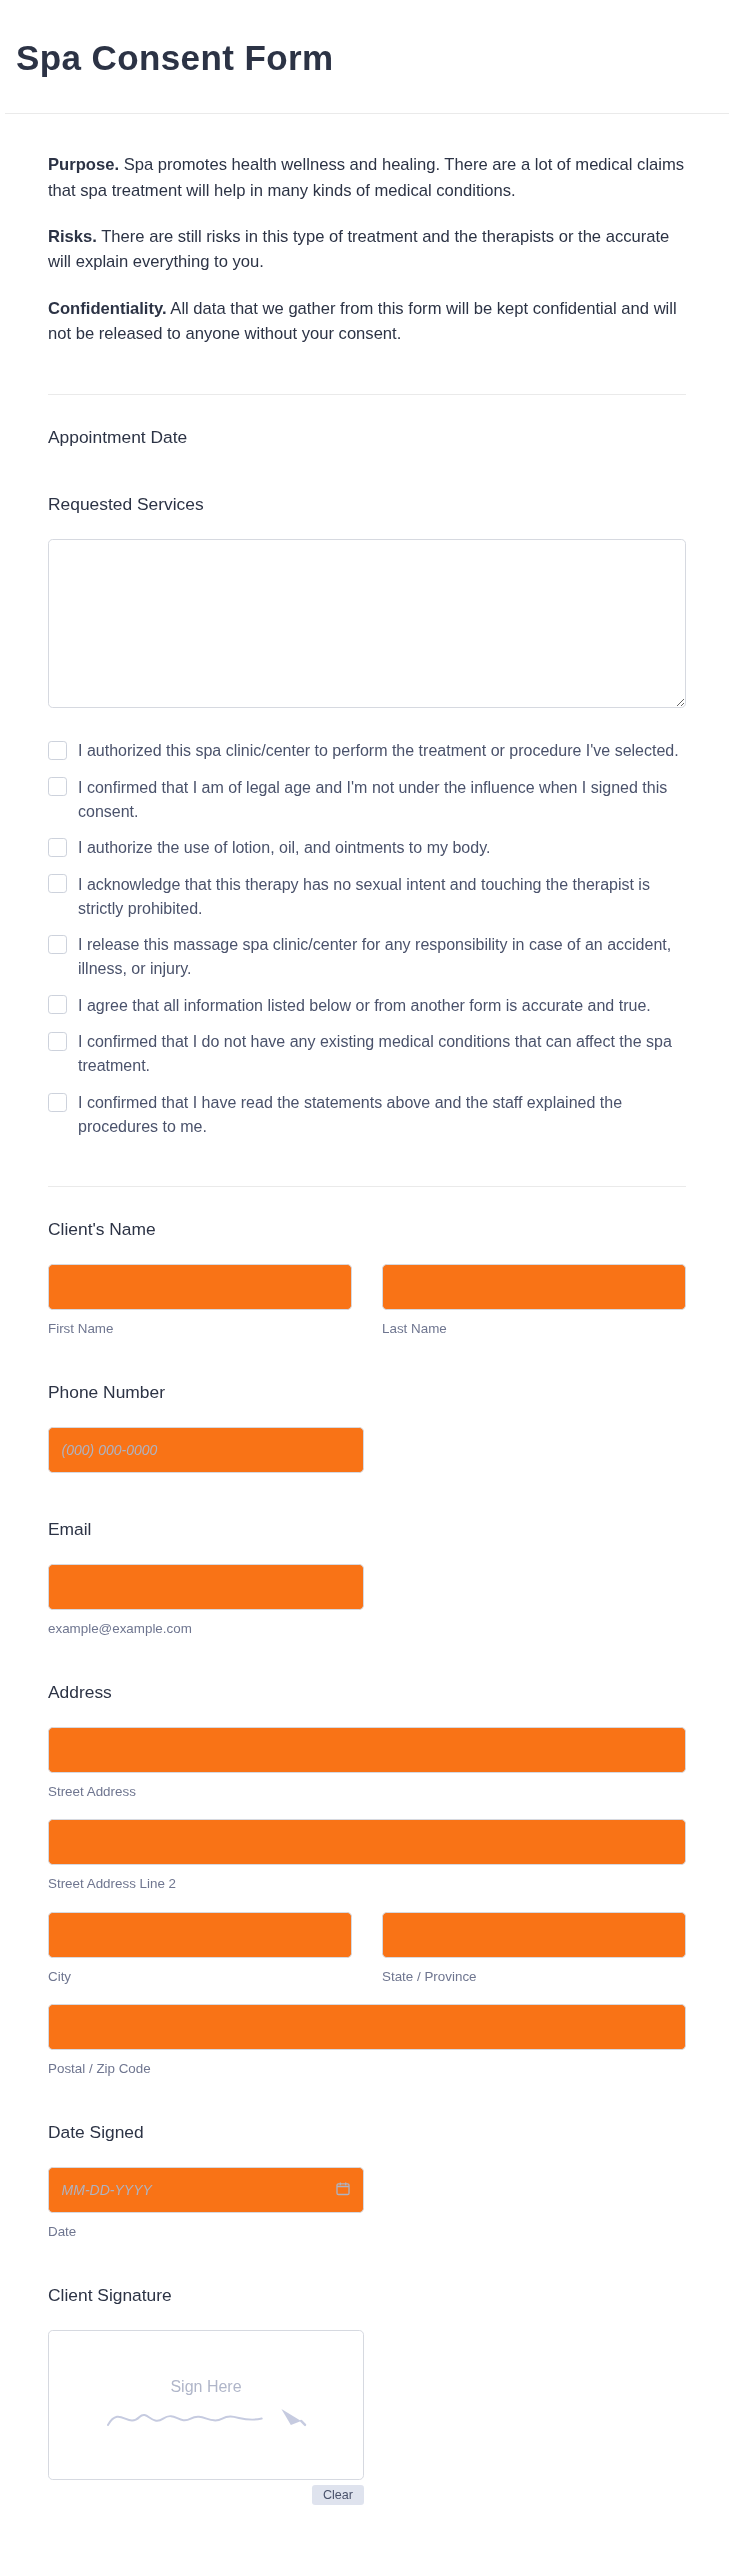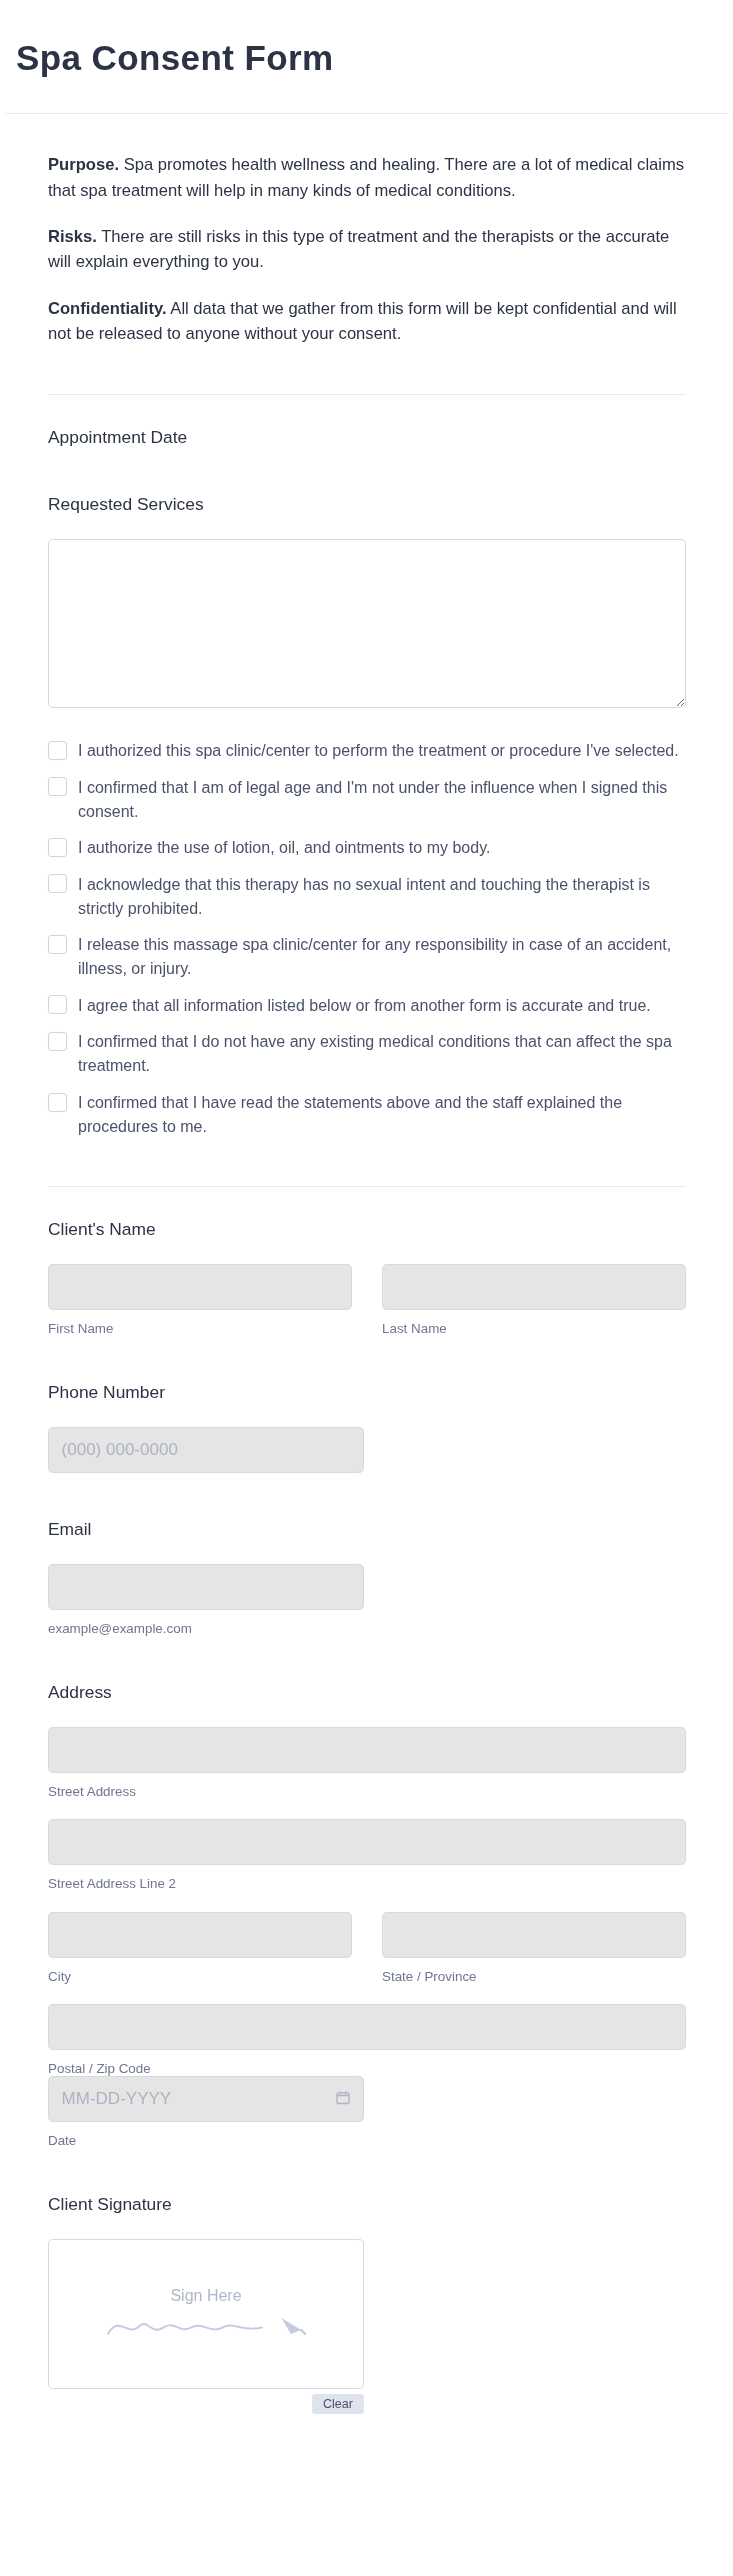--- a/index.html
+++ b/index.html
@@ -29,22 +29,23 @@
   .check-row { display: flex; align-items: flex-start; gap: 11px; margin-bottom: 12.6px; }
   .check-box {
     width: 19px; height: 19px; border: 0.8px solid #cdd2dc; border-radius: 3.2px;
     flex: 0 0 19px; margin-top: 1.6px; background: #fff; cursor: pointer;
   }
   .check-text { color: #4a526b; font-size: 16px; line-height: 1.5; }
   .sublabel { color: #6f7690; font-size: 13.4px; margin-top: 11px; }
   .text-input {
     width: 100%; height: 46px;
     border: 0.8px solid #d6d9e0; border-radius: 4.7px;
-    background: #e5e5e5; padding: 0 12.6px; font-size: 17px; color: #2c3345;
+    background: #f97316; padding: 0 12.6px; font-size: 14px; color: #2c3345;
     font-family: inherit;
+    font-style: italic;
   }
   .text-input::placeholder { color: #aeb3c2; }
   .row2 { display: flex; gap: 30px; }
   .col { flex: 1; }
   .date-wrap { position: relative; width: 316px; }
   .date-icon { position: absolute; right: 12.6px; top: 50%; transform: translateY(-50%); color: #aeb3c2; pointer-events: none; }
   .sig-box {
     width: 316px; height: 150px; border: 0.8px solid #d6d9e0; border-radius: 4.7px;
     display: flex; align-items: center; justify-content: center; position: relative;
     background: #fff;
@@ -157,20 +158,21 @@
       <div class="col">
         <input class="text-input" style="">
         <div class="sublabel">State / Province</div>
       </div>
     </div>
 
     <div style="height:20.5px"></div>
     <input class="text-input" style="">
     <div class="sublabel">Postal / Zip Code</div>
 
+    <div class="section-label">Date Signed</div>
     <div class="date-wrap">
       <input class="text-input" placeholder="MM-DD-YYYY" style="">
       <span class="date-icon">
         <svg width="16" height="16" viewBox="0 0 24 24" fill="none" stroke="#aeb3c2" stroke-width="2">
             <rect x="3" y="5" width="18" height="16" rx="2"></rect>
             <path d="M3 9h18M8 3v4M16 3v4"></path>
           </svg>
       </span>
     </div>
     <div class="sublabel">Date</div>

